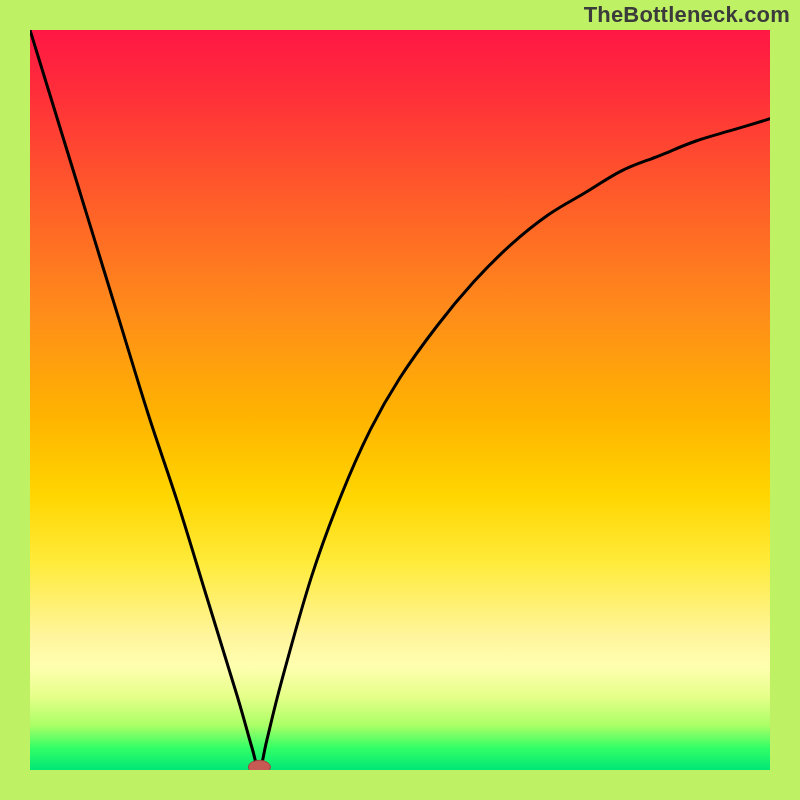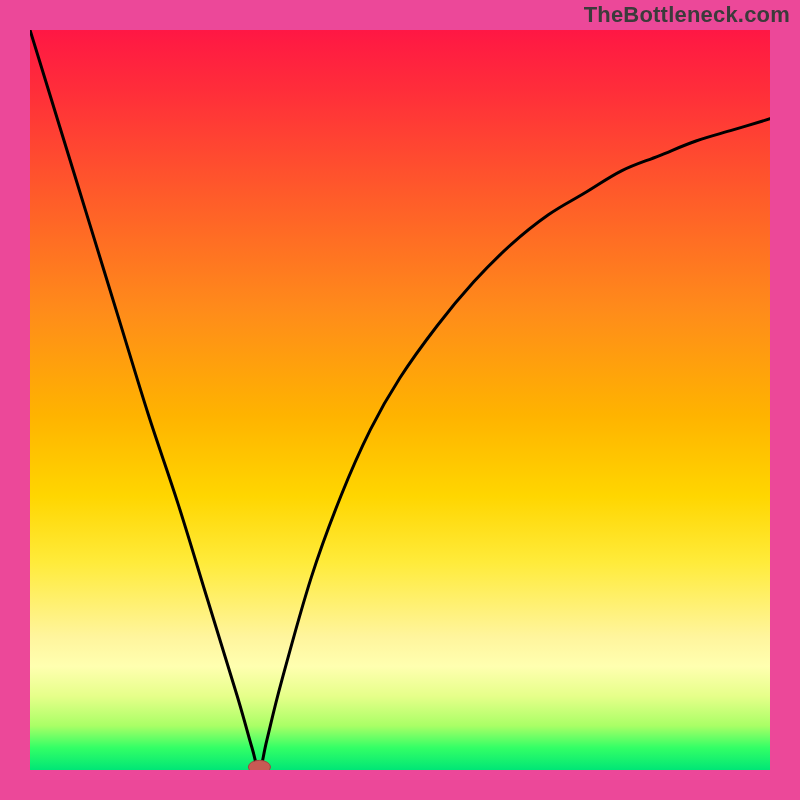--- a/index.html
+++ b/index.html
@@ -8,21 +8,21 @@
     width: 800px;
     height: 800px;
     background: #000;
     overflow: hidden;
     font-family: Arial, Helvetica, sans-serif;
   }
   .frame {
     position: relative;
     width: 800px;
     height: 800px;
-    background: #ec4899;
+    background: #bef264;
   }
   .plot-area {
     position: absolute;
     left: 30px;
     top: 30px;
     width: 740px;
     height: 740px;
     background: linear-gradient(to bottom,
       #ff1744 0%,
       #ff2d3a 8%,

